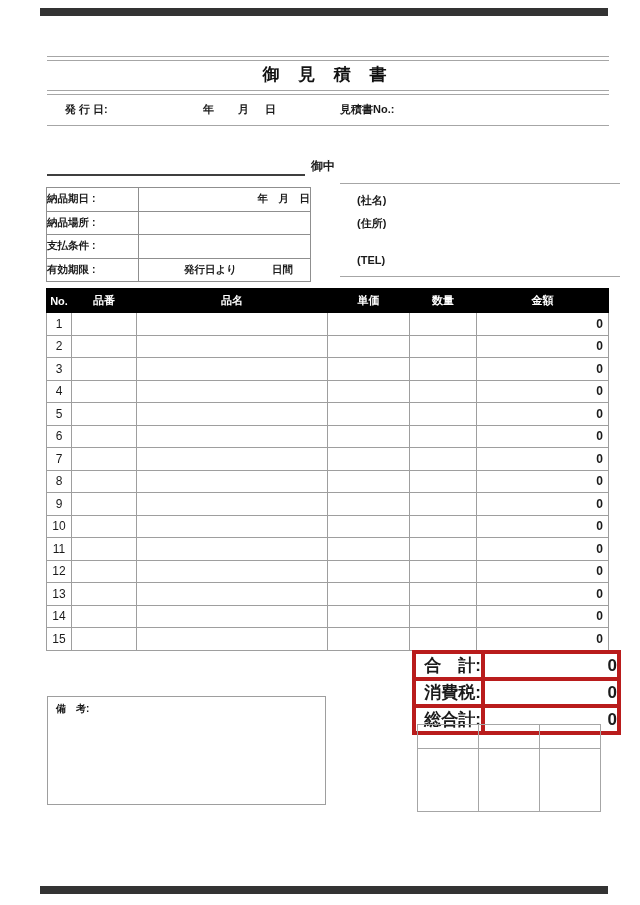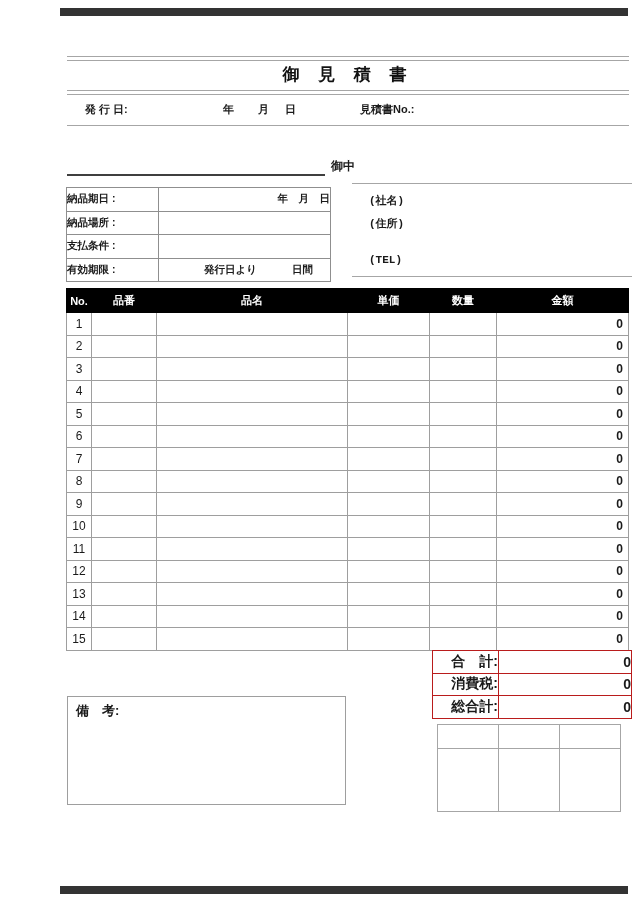--- a/index.html
+++ b/index.html
@@ -1,18 +1,18 @@
 <!DOCTYPE html>
 <html><head>
 <meta charset="utf-8">
 <style>
   html,body{margin:0;padding:0;background:#fff;}
   .page{position:relative;width:640px;height:905px;background:#ffffff;
         font-family:"Liberation Sans","DejaVu Sans",sans-serif;color:#1a1a1a;overflow:hidden;}
-  .abs{position:absolute;margin-left:20px;}
+  .abs{position:absolute;}
   .accent-bar{left:40px;width:568px;height:8px;background:#333333;}
   .bar-top{top:8px;}
   .bar-bottom{top:886px;}
   .dbl-rule{left:47px;width:562px;height:3px;border-top:1px solid #a6a6a6;border-bottom:1px solid #a6a6a6;}
   .rule-above-title{top:56px;}
   .rule-below-title{top:90px;}
   .doc-title{left:47px;top:63px;width:562px;text-align:center;font-size:17px;font-weight:bold;
              letter-spacing:7px;color:#111;}
   .issue-row{left:47px;top:95px;width:562px;height:30px;border-bottom:1px solid #a6a6a6;}
   .issue-row span{position:absolute;top:7px;font-size:11px;font-weight:bold;}
@@ -26,42 +26,42 @@
   .info-box{left:46px;top:187px;border-radius:23px;}
   .info-box table{width:262px;}
   .info-box td{border:1px solid #8f8f8f;height:22.5px;font-size:10.5px;font-weight:bold;
                padding:0;vertical-align:middle;}
   .info-label{width:91px;padding-left:9px;}
   .info-value{width:171px;position:relative;}
   .iv-right{text-align:right;padding-right:8px;}
   .iv-prefix{position:absolute;left:45px;top:4px;}
   .iv-suffix{position:absolute;right:17px;top:4px;}
   
-  .company{left:332px;top:183px;width:280px;height:92px;
-           border-top:1px solid #a6a6a6;border-bottom:1px solid #a6a6a6;font-family:Liberation Mono, monospace;}
+  .company{left:340px;top:183px;width:280px;height:92px;
+           border-top:1px solid #a6a6a6;border-bottom:1px solid #a6a6a6;}
   .company div{position:absolute;left:17px;font-size:11px;font-weight:bold;}
   .co-name{top:9px;} .co-addr{top:32px;} .co-tel{top:70px;}
   
   .items{left:46px;top:288px;}
   .items table{width:562px;}
   .items th{background:#000000;color:#ffffff;font-size:11px;font-weight:bold;height:23px;
             border:1px solid #000;border-left:1px solid #cfcfcf;padding:0;}
   .items th:first-child{border-left:1px solid #000;}
   .items td{border:1px solid #9e9e9e;height:21.5px;font-size:12px;padding:0;vertical-align:middle;}
   .c-no{text-align:center;}
   .c-amt{text-align:right;padding-right:5px !important;font-weight:bold;}
   
   .totals{left:412px;top:650px;}
   .totals table{width:197px;}
-  .totals td{border:1px solid #b91c1c;height:21.6px;font-size:14px;padding:0;vertical-align:middle;}
+  .totals td{border:4px solid #b91c1c;height:21.6px;font-size:17px;padding:0;vertical-align:middle;}
   .t-label{width:65px;text-align:right;font-weight:bold;padding-right:4px;}
   .t-value{width:132px;text-align:right;font-weight:bold;font-size:12px;padding-right:5px;}
   
   .remarks{left:47px;top:696px;width:277px;height:107px;border:1px solid #9e9e9e;}
-  .remarks-label{position:absolute;left:8px;top:5px;font-size:13px;font-weight:bold;}
+  .remarks-label{position:absolute;left:8px;top:5px;font-size:10px;font-weight:bold;}
   
   .stamps{left:417px;top:724px;}
   .stamps table{width:184px;}
   .stamps td{border:1px solid #a6a6a6;}
   .stamp-r1 td{height:21px;}
   .stamp-r2 td{height:60px;}
 </style>
 </head>
 <body>
 

